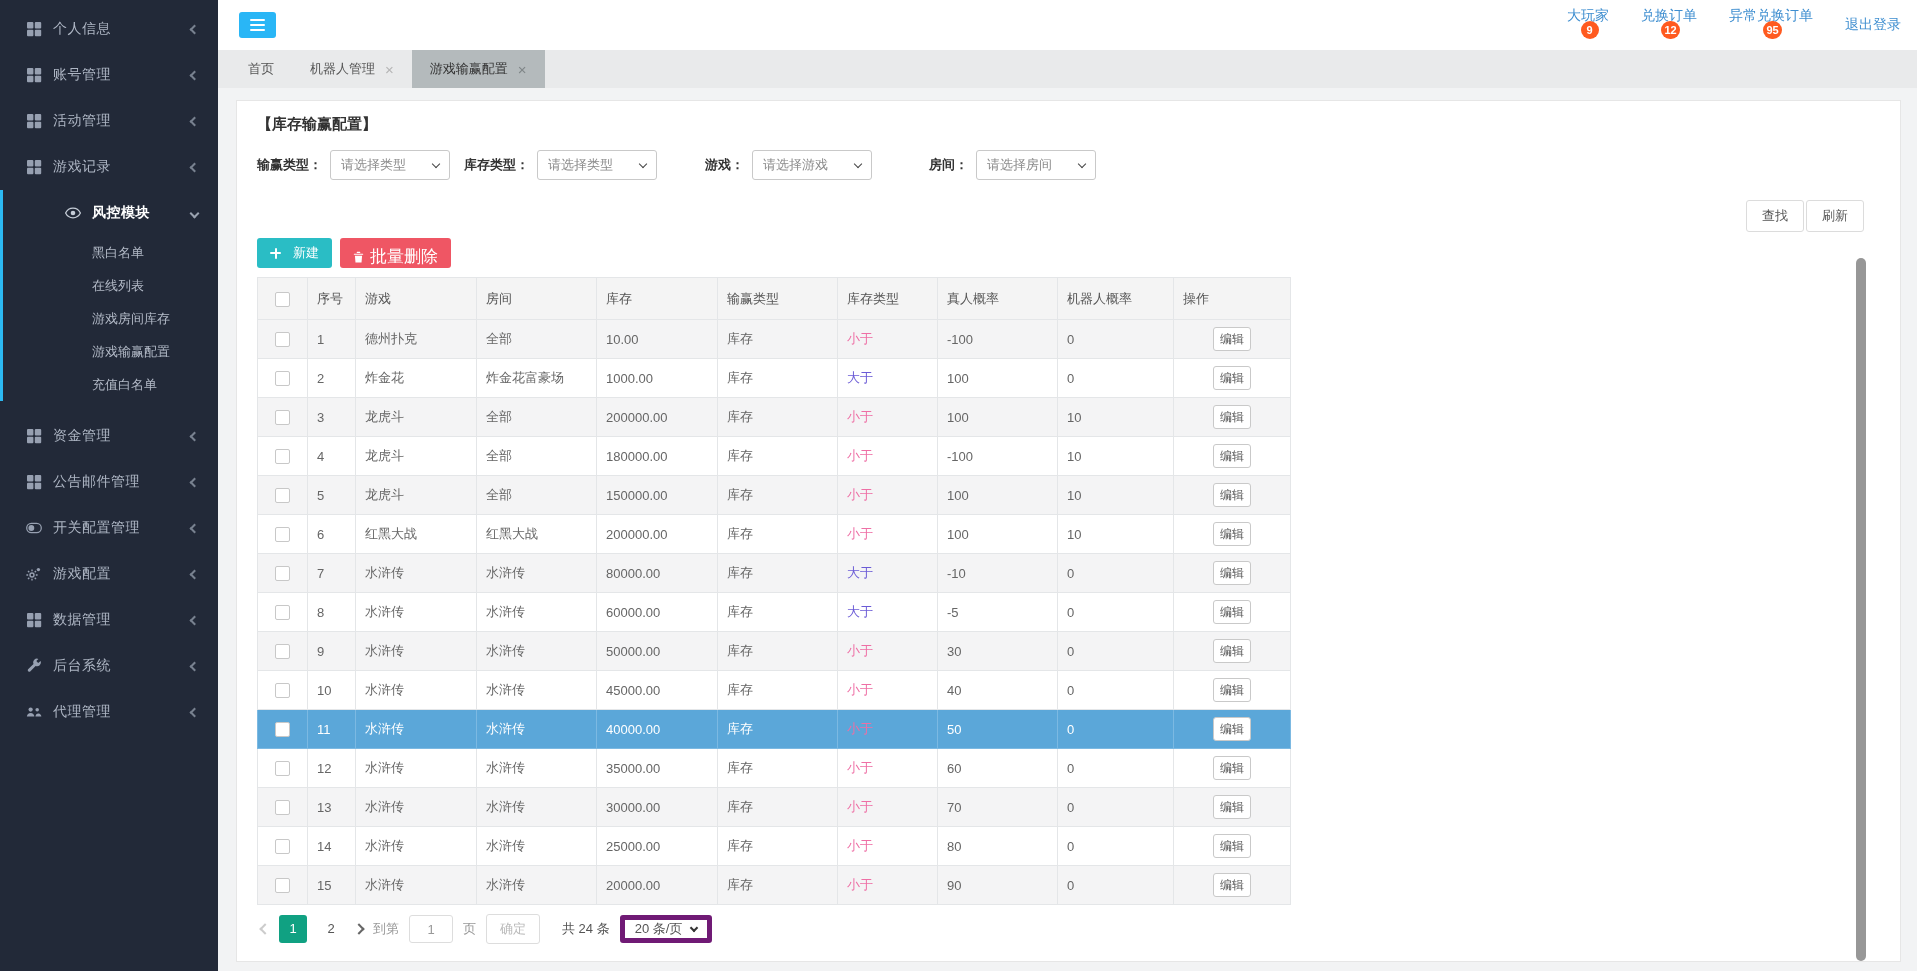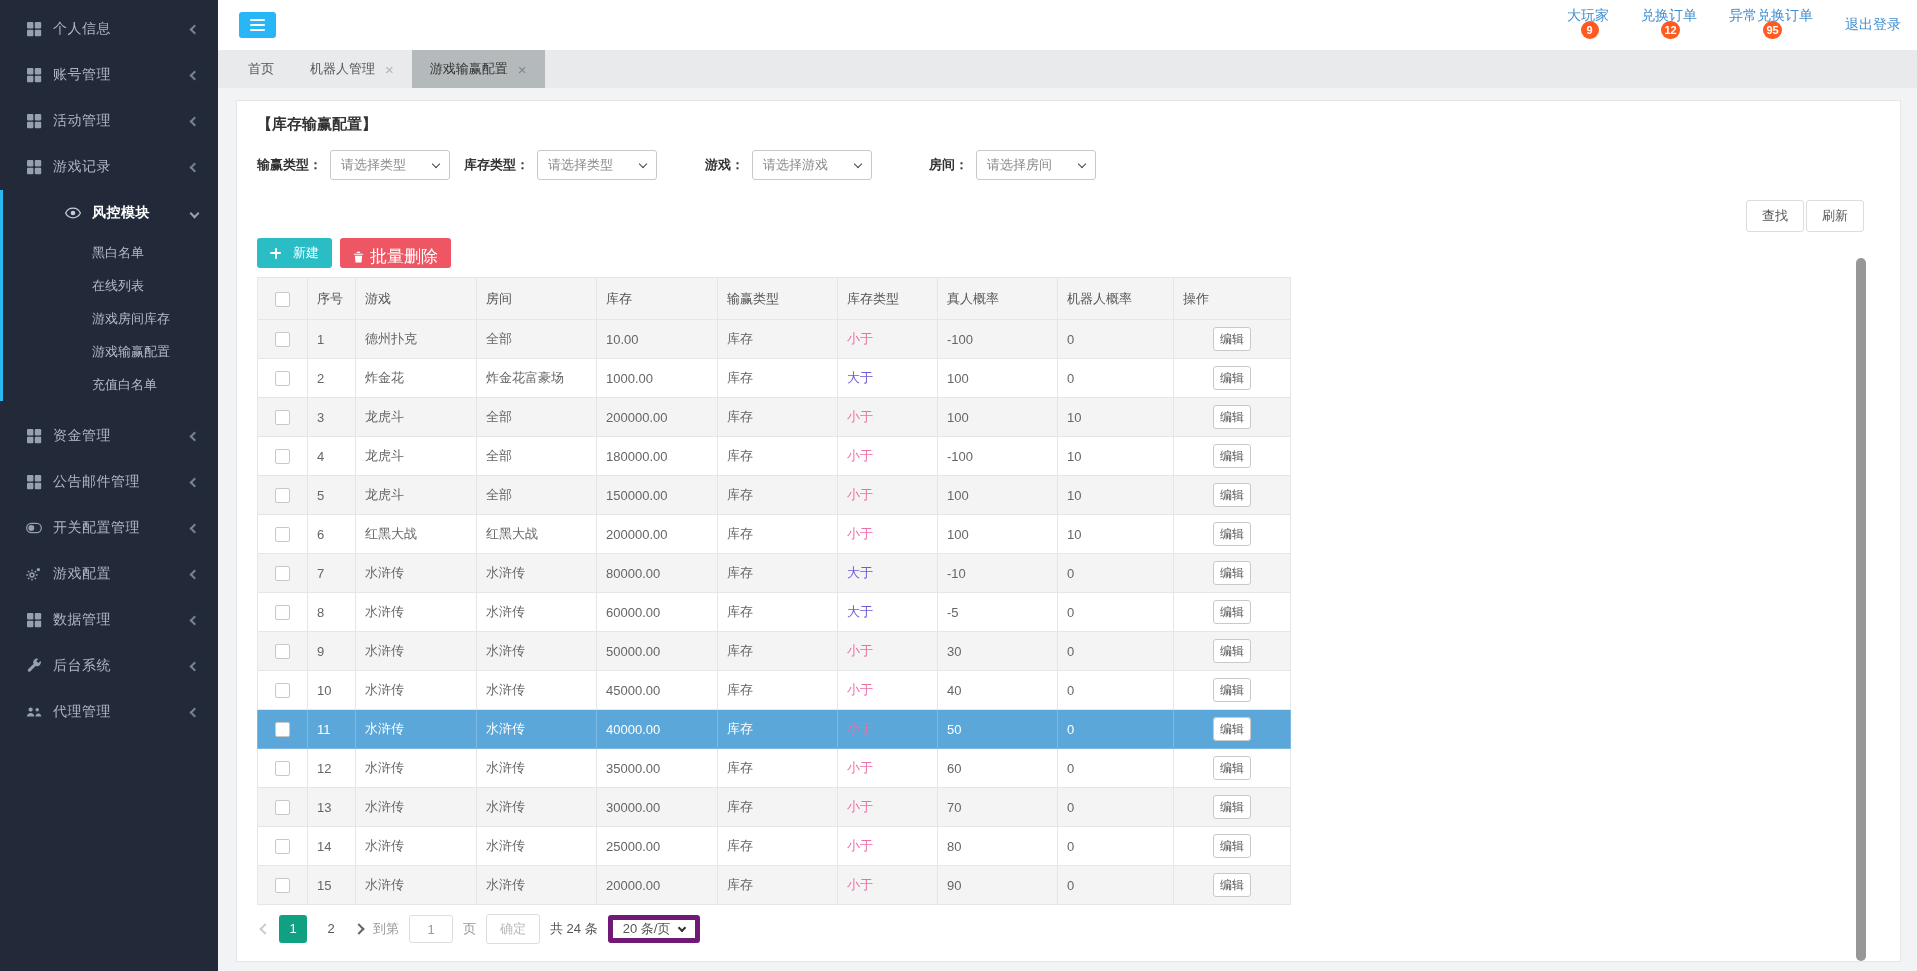--- a/index.html
+++ b/index.html
@@ -102,21 +102,21 @@
   .pg-prev { border-left:2px solid #cccccc; border-bottom:2px solid #cccccc; }
   .pg-next { border-top:2px solid #666; border-right:2px solid #666; }
   .pg-num { min-width:28px; height:28px; line-height:28px; text-align:center; border-radius:3px;
     cursor:pointer; padding:0 4px; }
   .pg-num.active { background:var(--page_active_green,#10a182); color:#fff; }
   .pg-label { color:#999; }
   .pg-input { width:44px; height:28px; border:1px solid #ddd; border-radius:3px; text-align:center;
     color:#999; font-size:13px; font-family:inherit; }
   .pg-confirm { height:30px; padding:0 13px; background:#fff; border:1px solid #ddd; border-radius:3px;
     color:#b9b9b9; font-size:13px; cursor:pointer; }
-  .pg-total { color:#555; }
+  .pg-total { color:#555;margin-left:12px; }
   .pg-select { height:28px; border:5px solid #701a75; border-radius:3px; display:flex; align-items:center;
     gap:9px; padding:0 10px; cursor:pointer; color:#555; }
   .pg-select .chev { width:6px; height:6px; border-width:2px; border-color:#333; margin-top:-3px; }
 
   .scroll-thumb { position:absolute; top:157px; right:34px; width:10px; height:703px;
     background:#979797; border-radius:5px; cursor:grab; }
 </style>
 </head>
 <body>
 

